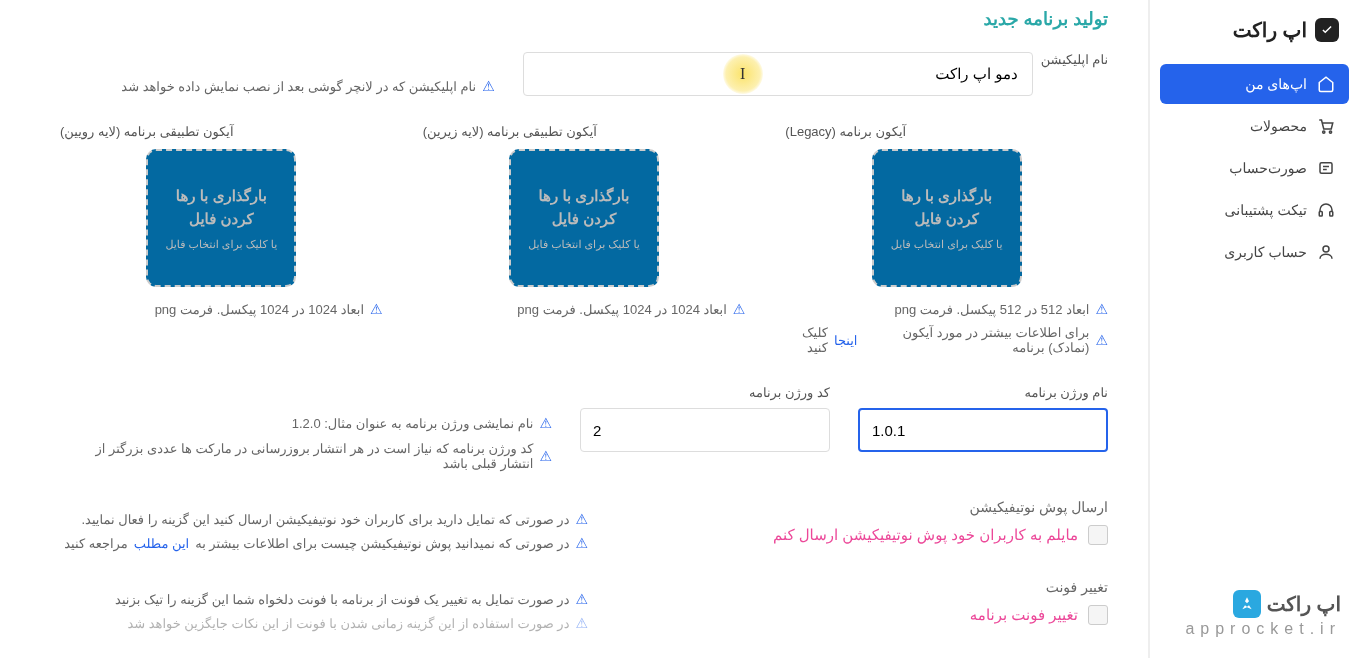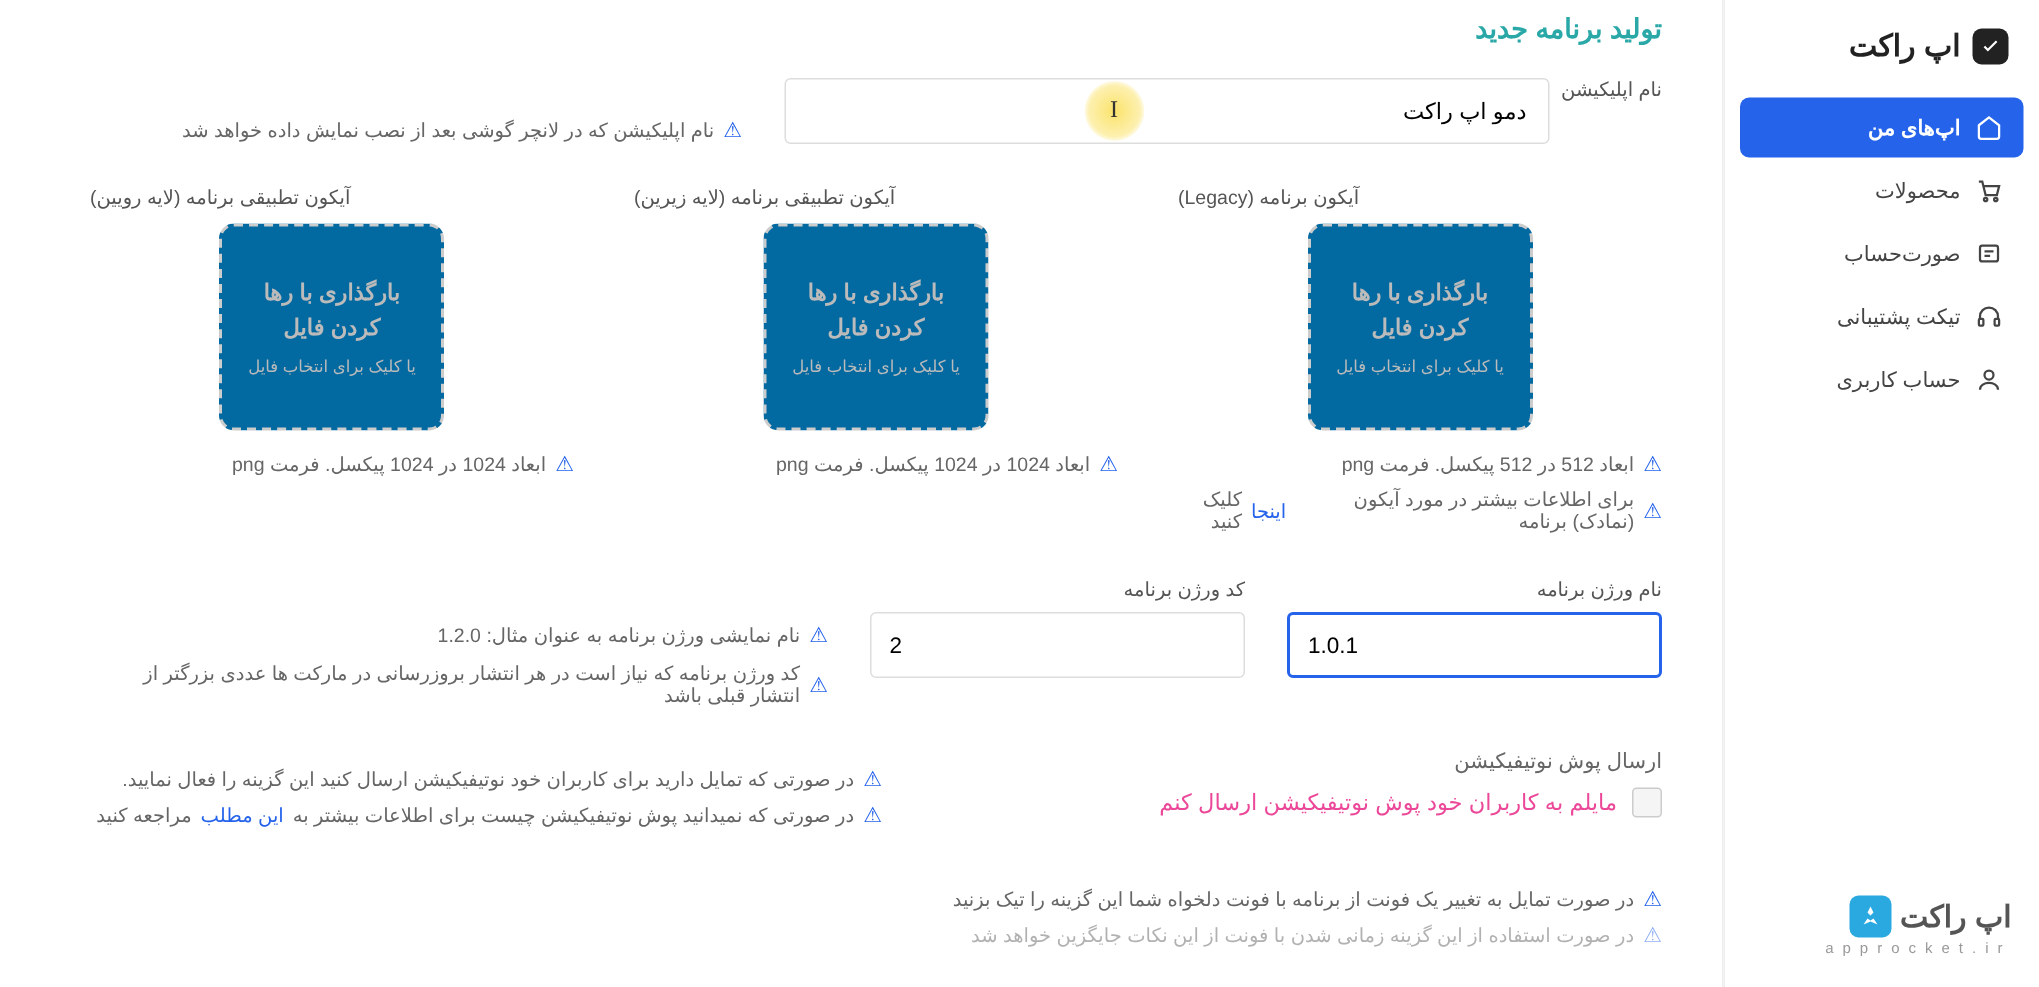--- a/index.html
+++ b/index.html
@@ -43,30 +43,30 @@
     .nav-item {
       display: flex;
       align-items: center;
       gap: 10px;
       padding: 11px 14px;
       border-radius: 6px;
       font-size: 14px;
       color: #444;
       cursor: pointer;
     }
-    .nav-item.active { background: #2563eb; color: #fff; font-weight: bold; }
+    .nav-item.active { background: #2563eb; color: #fff; }
     .nav-icon { width: 18px; height: 18px; display: inline-flex; align-items: center; justify-content: center; }
     .footer-logo {
       position: absolute;
       bottom: 20px;
       right: 18px;
       text-align: right;
     }
     .footer-logo .fl-top { font-size: 20px; font-weight: 800; color: #555; display: flex; align-items: center; gap: 6px; }
-    .footer-logo .fl-bottom { font-size: 10px; letter-spacing: 6px; color: #999; margin-top: 2px; }
+    .footer-logo .fl-bottom { font-size: 16px; letter-spacing: 6px; color: #999; margin-top: 2px; }
     .rocket-icon {
       width: 28px; height: 28px;
       background: #2aa8e0;
       border-radius: 6px;
       display: inline-flex;
       align-items: center;
       justify-content: center;
       color: #fff;
     }
 
@@ -333,20 +333,27 @@
         <div class="hint">
           <span class="hint-icon">⚠</span>
           <span>در صورتی که نمیدانید پوش نوتیفیکیشن چیست برای اطلاعات بیشتر به </span>
           <a href="#">این مطلب</a>
           <span> مراجعه کنید</span>
         </div>
       </div>
     </div>
 
     <div class="section" style="display:flex;gap:40px;">
+      <div class="right-block" style="flex:0 0 480px;">
+        <div class="section-title">تغییر فونت</div>
+        <div class="checkbox-row">
+          <span class="checkbox"></span>
+          <span class="checkbox-label">تغییر فونت برنامه</span>
+        </div>
+      </div>
       <div class="section-hints left-hints" style="flex:1;">
         <div class="hint">
           <span class="hint-icon">⚠</span>
           <span>در صورت تمایل به تغییر یک فونت از برنامه با فونت دلخواه شما این گزینه را تیک بزنید</span>
         </div>
         <div class="hint" style="opacity:0.5;">
           <span class="hint-icon">⚠</span>
           <span>در صورت استفاده از این گزینه زمانی شدن با فونت از این نکات جایگزین خواهد شد</span>
         </div>
       </div>

